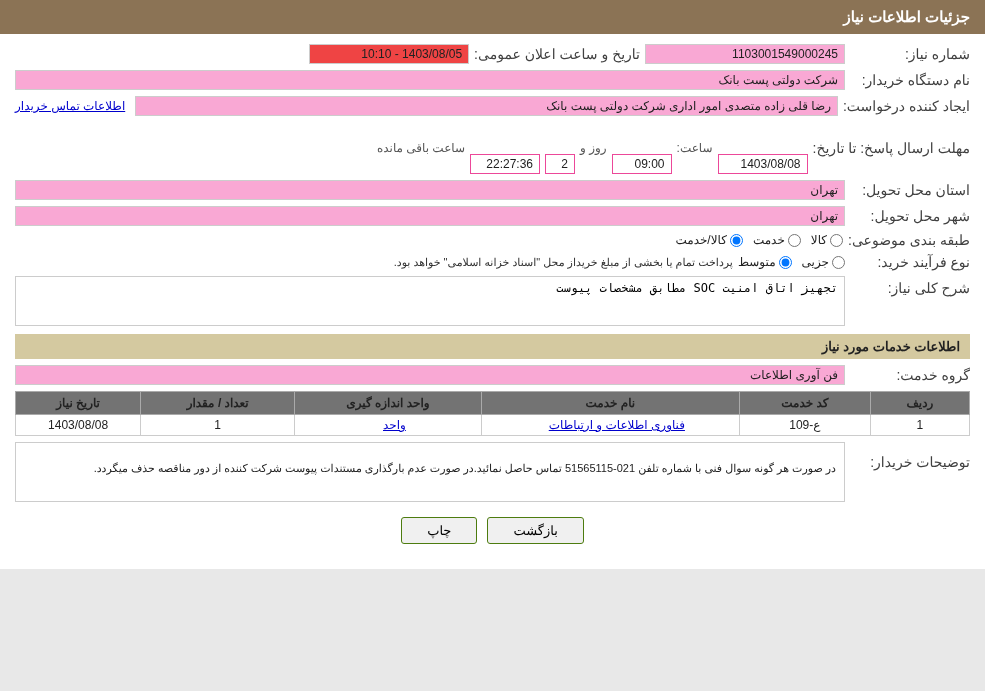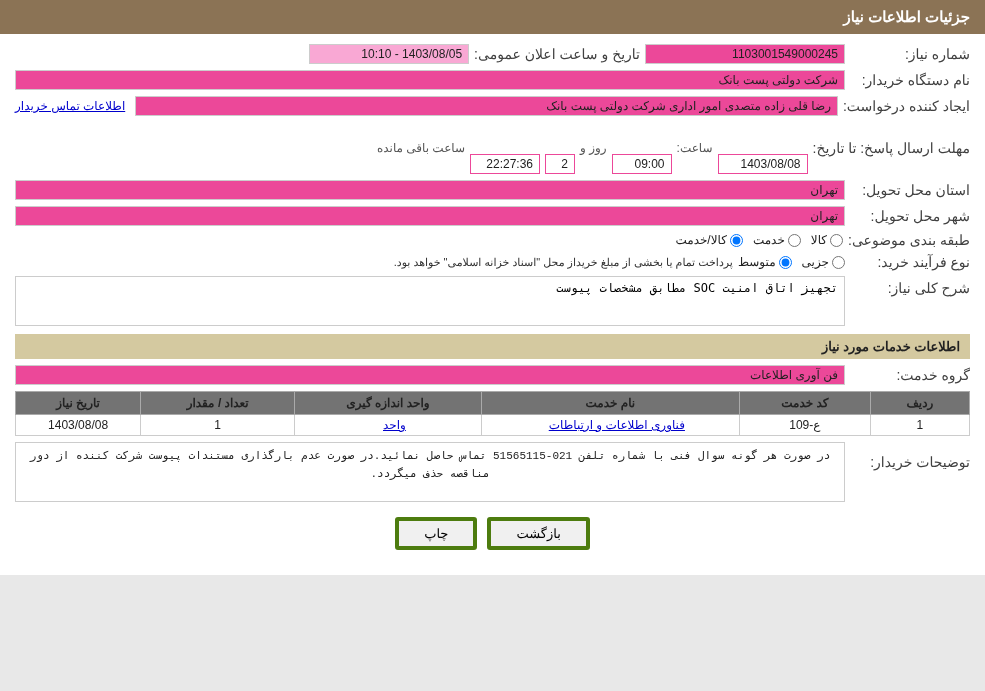--- a/index.html
+++ b/index.html
@@ -35,31 +35,31 @@
     }
     .label-cell {
       color: #404040;
       white-space: nowrap;
       min-width: 120px;
       text-align: right;
       font-size: 14px;
     }
     .value-box {
       border: 1px solid #ccc;
-      background: #ec4899;
+      background: #f9a8d4;
       padding: 2px 6px;
       min-height: 20px;
       font-size: 12px;
       direction: rtl;
     }
     .value-box-wide {
       flex: 1;
     }
     .highlight-box {
-      background: #f9a8d4;
+      background: #ef4444;
       border: 1px solid #ccc;
     }
     .link-blue {
       color: #0000cc;
       text-decoration: underline;
       cursor: pointer;
     }
     .section-header {
       background: #d4c9a0;
       padding: 5px 10px;
@@ -112,39 +112,38 @@
       text-align: center;
       font-size: 12px;
     }
     .service-table td.link-blue {
       color: #0000cc;
       padding-left: 21px;
     }
     .tooltip-box {
       border: 1px solid #ccc;
       background: #fff;
-      padding: 5px 8px;
+      padding: 17px 8px;
       font-size: 11px;
       direction: rtl;
-      text-align: center;
+      text-align: right;
       min-height: 60px;
       line-height: 1.6;
-      font-family: Liberation Mono, monospace;
     }
     .button-row {
       display: flex;
       justify-content: center;
       gap: 10px;
       margin: 15px 0;
     }
     .btn {
       padding: 5px 25px;
       font-size: 13px;
       cursor: pointer;
-      border: 4px solid #4d7c0f;
+      border: 1px solid #4d7c0f;
       border-radius: 3px;
     }
     .btn-print {
       background: #f0f0f0;
     }
     .btn-back {
       background: #f0f0f0;
     }
     .watermark-area {
       position: relative;

